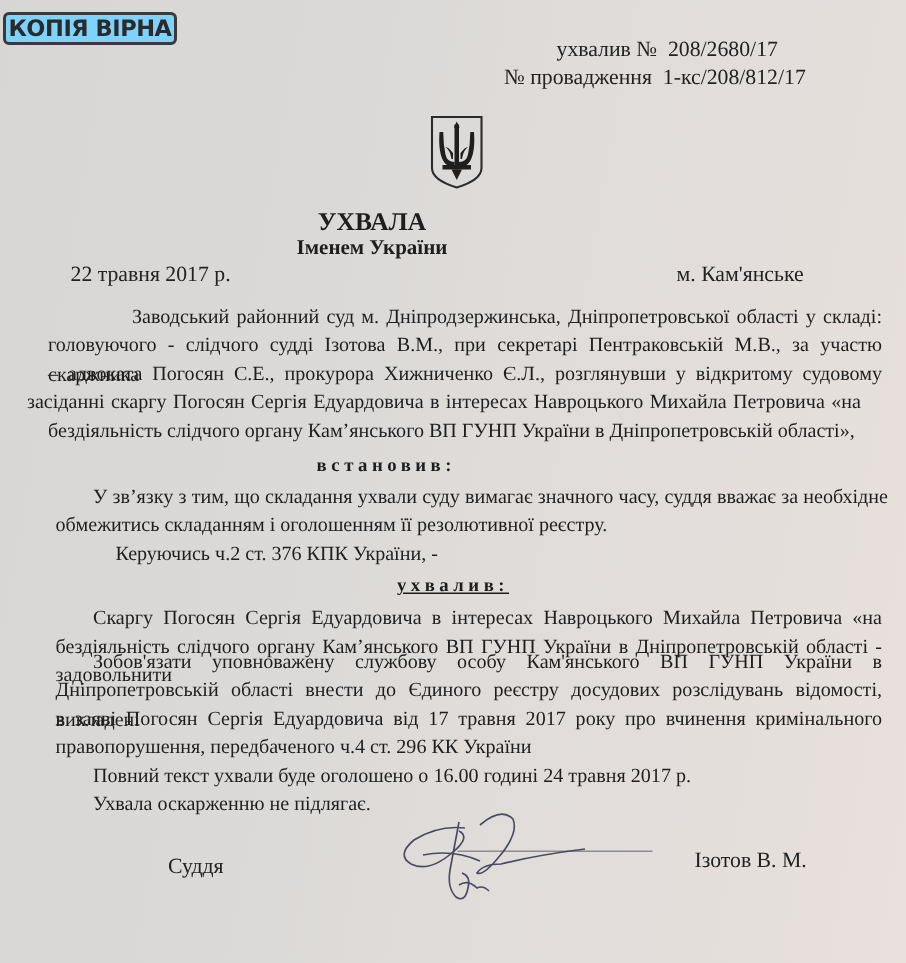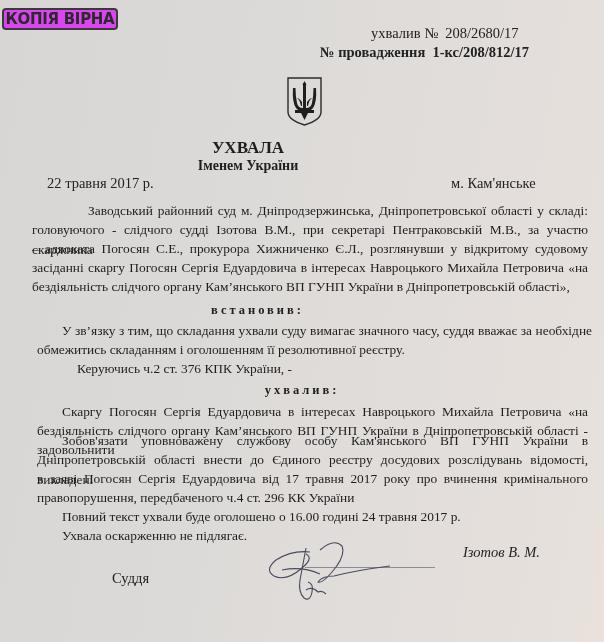--- a/index.html
+++ b/index.html
@@ -6,21 +6,21 @@
     body {
       width: 604px; height: 642px; overflow: hidden; position: relative;
       background: linear-gradient(100deg, #d8d6d4 0%, #dcdad8 40%, #e3dedb 75%, #e8e1dc 100%);
       font-family: "Liberation Serif", "DejaVu Serif", serif;
       color: #1e1e1e;
     }
     .abs { position: absolute; white-space: nowrap; }
     .stamp {
       left: 2px; top: 8px; width: 116px; height: 22px;
       border: 2px solid #3a3a3a; border-radius: 4px; box-sizing: border-box;
-      background: #d946ef;
+      background: #7dd3fc;
       font-family: "DejaVu Sans", "Liberation Sans", sans-serif;
       font-weight: bold; font-size: 15px; color: #2a2a2a;
       display: flex; align-items: center; justify-content: center; letter-spacing: -0.3px;
     }
     .meta { font-size: 14.5px; color: #222; }
     .crest { left: 286px; top: 76px; width: 37px; height: 51px; }
     .title { left: 0; width: 496px; text-align: center; top: 138px; font-weight: bold; font-size: 17px; }
     .subtitle { left: 0; width: 496px; text-align: center; top: 158px; font-weight: bold; font-size: 14px; }
     .p { font-size: 13.4px; line-height: 19.5px; }
     .just { text-align: justify; text-align-last: justify; white-space: normal; }
@@ -30,21 +30,21 @@
 </head>
 <body>
 
 <div class="abs stamp">
   <span data-bind="stamp.label">КОПІЯ ВІРНА</span>
 </div>
 
 <div class="abs meta" style="left:371px; top:25px;">
   <span data-bind="case_info.case_number_label">ухвалив №</span>&nbsp;&nbsp;<span data-bind="case_info.case_number">208/2680/17</span>
 </div>
-<div class="abs meta" style="left:320px; top:44px;font-weight:bold;">
+<div class="abs meta" style="left:336px; top:44px;">
   <span data-bind="case_info.proceeding_label">№ провадження</span>&nbsp;&nbsp;<span data-bind="case_info.proceeding_number">1-кс/208/812/17</span>
 </div>
 
 <div class="abs crest">
   <svg width="37" height="51" viewBox="0 0 37 51">
     <path d="M2 2 H35 V36 Q35 44 18.5 49 Q2 44 2 36 Z" fill="#dcdad8" stroke="#2b2b2b" stroke-width="1.4"></path>
     <g fill="#1f1f1f">
       <rect x="17" y="7" width="3" height="30"></rect>
       <path d="M18.5 5 L20.5 9 L16.5 9 Z"></path>
       <path d="M7 12 Q6 26 10 32 Q12 35 16 35 L17 35 L17 32 Q12 32 11 27 Q9.5 20 9.5 12 Z"></path>
@@ -59,29 +59,29 @@
 
 <div class="abs title" data-bind="header.title">УХВАЛА</div>
 <div class="abs subtitle" data-bind="header.subtitle">Іменем України</div>
 
 <div class="abs meta" style="left:47px; top:175px;" data-bind="date_place.date">22 травня 2017 р.</div>
 <div class="abs meta" style="left:451px; top:175px;" data-bind="date_place.place">м. Кам'янське</div>
 
 <div class="abs p just" style="left:88px; top:201px; width:500px;" data-bind="intro.lines.0">Заводський районний суд м. Дніпродзержинська, Дніпропетровської області у складі:</div>
 <div class="abs p just" style="left:32px; top:220px; width:556px;" data-bind="intro.lines.1">головуючого - слідчого судді Ізотова В.М., при секретарі Пентраковській М.В., за участю скаржника</div>
 <div class="abs p just" style="left:32px; top:239px; width:556px;" data-bind="intro.lines.2">– адвоката Погосян С.Е., прокурора Хижниченко Є.Л., розглянувши у відкритому судовому</div>
-<div class="abs p just" style="left:32px; top:258px; width:556px;" data-bind="intro.lines.3">засіданні скаргу Погосян Сергія Едуардовича в інтересах Навроцького Михайла Петровича «на</div>
+<div class="abs p just" style="left:18px; top:258px; width:556px;" data-bind="intro.lines.3">засіданні скаргу Погосян Сергія Едуардовича в інтересах Навроцького Михайла Петровича «на</div>
 <div class="abs p" style="left:32px; top:277px;" data-bind="intro.lines.4">бездіяльність слідчого органу  Кам’янського ВП ГУНП України в Дніпропетровській області»,</div>
 
 <div class="abs heading" style="left:0; width:515px; text-align:center; top:303px;" data-bind="established.heading">встановив:</div>
 <div class="abs p just" style="left:62px; top:321px; width:530px;" data-bind="established.lines.0">У зв’язку з тим, що складання ухвали суду вимагає значного часу, суддя вважає за необхідне</div>
 <div class="abs p" style="left:37px; top:340px;" data-bind="established.lines.1">обмежитись складанням і оголошенням її резолютивної реєстру.</div>
 <div class="abs p" style="left:77px; top:359px;" data-bind="established.lines.2">Керуючись ч.2 ст. 376 КПК України, -</div>
 
-<div class="abs heading" style="left:0; width:604px; text-align:center; top:383px;" data-bind="ruled.heading">ухвалив:</div>
+<div class="abs heading" style="left:0; width:604px; text-align:center; top:383px;text-decoration:underline;" data-bind="ruled.heading">ухвалив:</div>
 <div class="abs p just" style="left:62px; top:402px; width:526px;" data-bind="ruled.lines.0">Скаргу Погосян Сергія Едуардовича в інтересах Навроцького Михайла Петровича «на</div>
 <div class="abs p just" style="left:37px; top:421px; width:551px;" data-bind="ruled.lines.1">бездіяльність слідчого органу  Кам’янського ВП ГУНП України в Дніпропетровській області -</div>
 <div class="abs p" style="left:37px; top:440px;" data-bind="ruled.lines.2">задовольнити</div>
 <div class="abs p just" style="left:62px; top:460px; width:526px;" data-bind="ruled.lines.3">Зобов'язати уповноважену службову особу Кам'янського ВП ГУНП України в</div>
 <div class="abs p just" style="left:37px; top:479px; width:551px;" data-bind="ruled.lines.4">Дніпропетровській області внести до Єдиного  реєстру досудових розслідувань відомості, викладені</div>
 <div class="abs p just" style="left:37px; top:498px; width:551px;" data-bind="ruled.lines.5">в заяві Погосян Сергія Едуардовича від 17 травня 2017 року про вчинення кримінального</div>
 <div class="abs p" style="left:37px; top:517px;" data-bind="ruled.lines.6">правопорушення, передбаченого ч.4 ст. 296 КК України</div>
 
 <div class="abs p" style="left:62px; top:532px;" data-bind="ruled.lines.7">Повний текст ухвали буде оголошено о 16.00 годині 24 травня 2017 р.</div>
 
@@ -98,13 +98,13 @@
 <div class="abs sign-line"></div>
 <div class="abs" style="left:262px; top:540px; width:130px; height:65px;">
   <svg width="130" height="65" viewBox="0 0 130 65" fill="none" stroke="#4a4a5e" stroke-width="1.1">
     <path d="M48 12 Q30 10 14 20 Q2 30 12 36 Q24 42 40 28 Q52 18 44 14"></path>
     <path d="M44 8 L38 40 Q36 52 42 58 Q48 62 50 52 Q52 44 46 42"></path>
     <path d="M20 30 Q40 26 58 34"></path>
     <path d="M58 10 Q72 -2 80 6 Q84 16 70 32 Q60 44 56 42 Q60 36 72 36 Q96 30 128 26"></path>
     <path d="M44 50 Q50 46 56 52 Q60 50 64 54"></path>
   </svg>
 </div>
-<div class="abs meta" style="left:463px; top:544px;font-style:italic;" data-bind="signature.name">Ізотов   В. М.</div>
+<div class="abs meta" style="left:463px; top:566px;" data-bind="signature.name">Ізотов   В. М.</div>
 
 </body></html>

